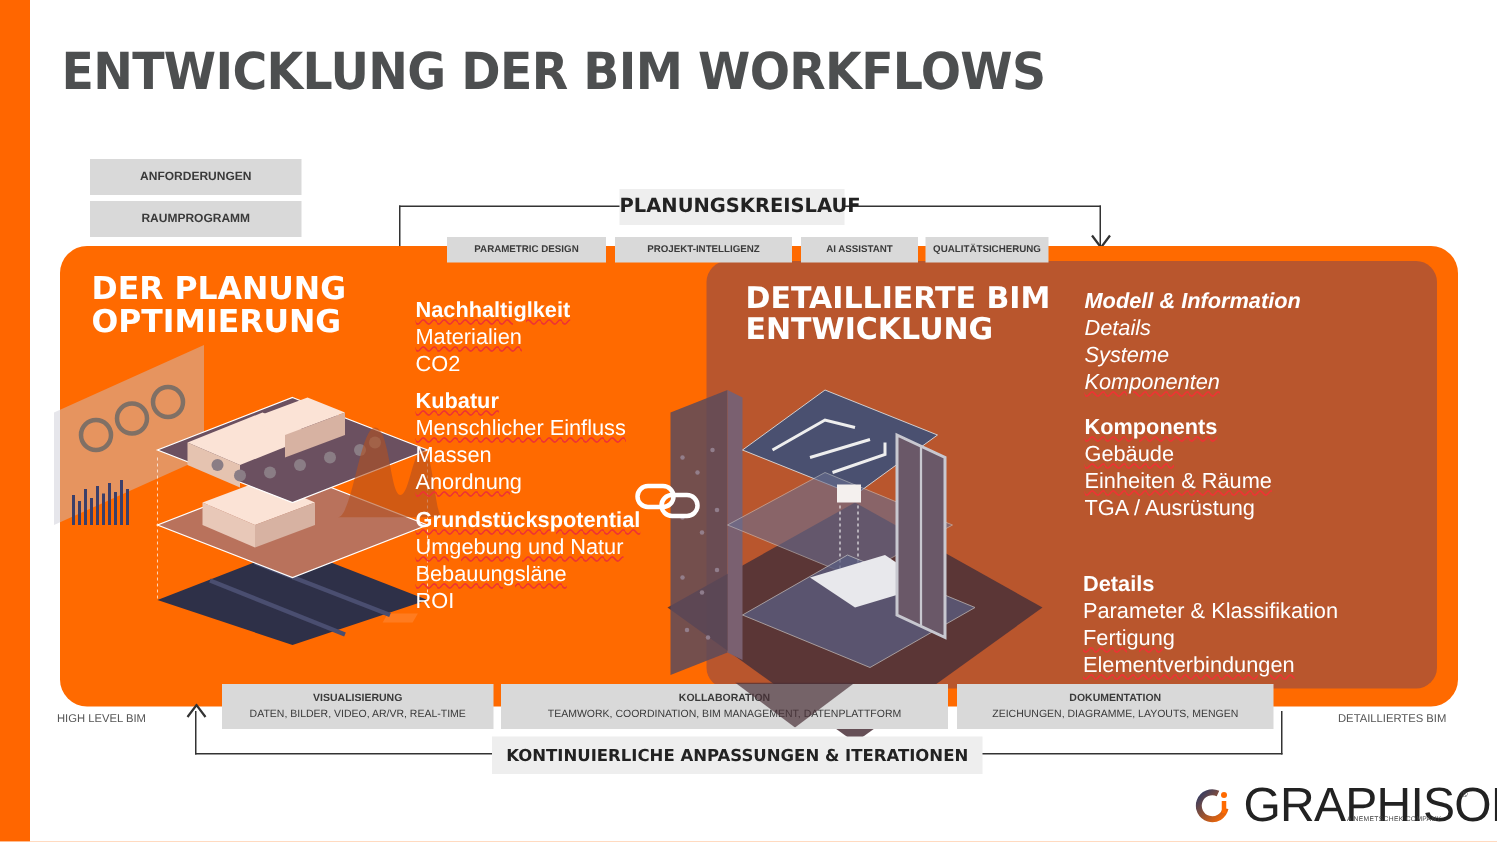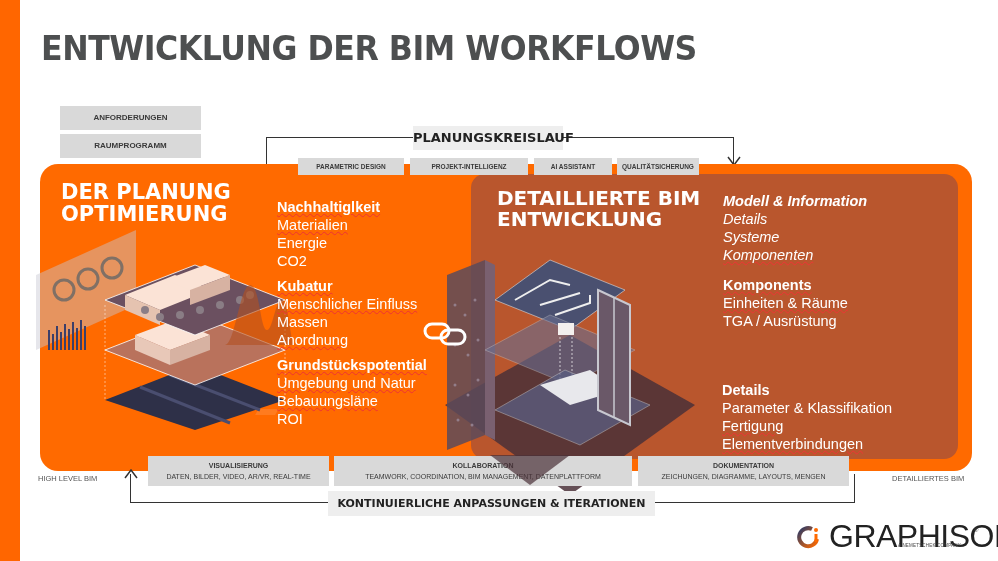--- a/index.html
+++ b/index.html
@@ -196,21 +196,20 @@
 </div>
 <div class="head-white h-det">
   <div>DETAILLIERTE BIM</div>
   <div>ENTWICKLUNG</div>
 </div>
 
 <div class="list l-left">
   <div class="grp">
     <span class="hd u">Nachhaltiglkeit</span>
     <span class="u">Materialien</span>
-    <span>Energie</span>
     <span>CO2</span>
   </div>
   <div class="grp">
     <span class="hd u">Kubatur</span>
     <span class="u">Menschlicher Einfluss</span>
     <span>Massen</span>
     <span class="u">Anordnung</span>
   </div>
   <div class="grp">
     <span class="hd u">Grundstückspotential</span>
@@ -222,20 +221,21 @@
 
 <div class="list l-right">
   <div class="grp" style="margin-bottom:12px;font-style:italic;">
     <span class="hd">Modell &amp; Information</span>
     <span>Details</span>
     <span>Systeme</span>
     <span class="u">Komponenten</span>
   </div>
   <div class="grp">
     <span class="hd u">Komponents</span>
+    <span class="u">Gebäude</span>
     <span class="u">Einheiten &amp; Räume</span>
     <span>TGA / Ausrüstung</span>
   </div>
 </div>
 <div class="list l-right2">
   <div class="grp">
     <span class="hd">Details</span>
     <span>Parameter &amp; Klassifikation</span>
     <span class="u">Fertigung</span>
     <span class="u">Elementverbindungen</span>

